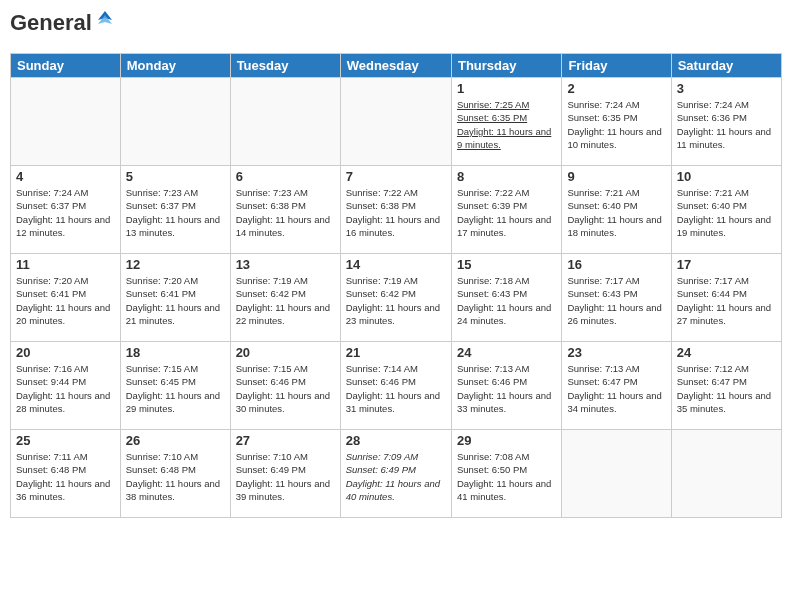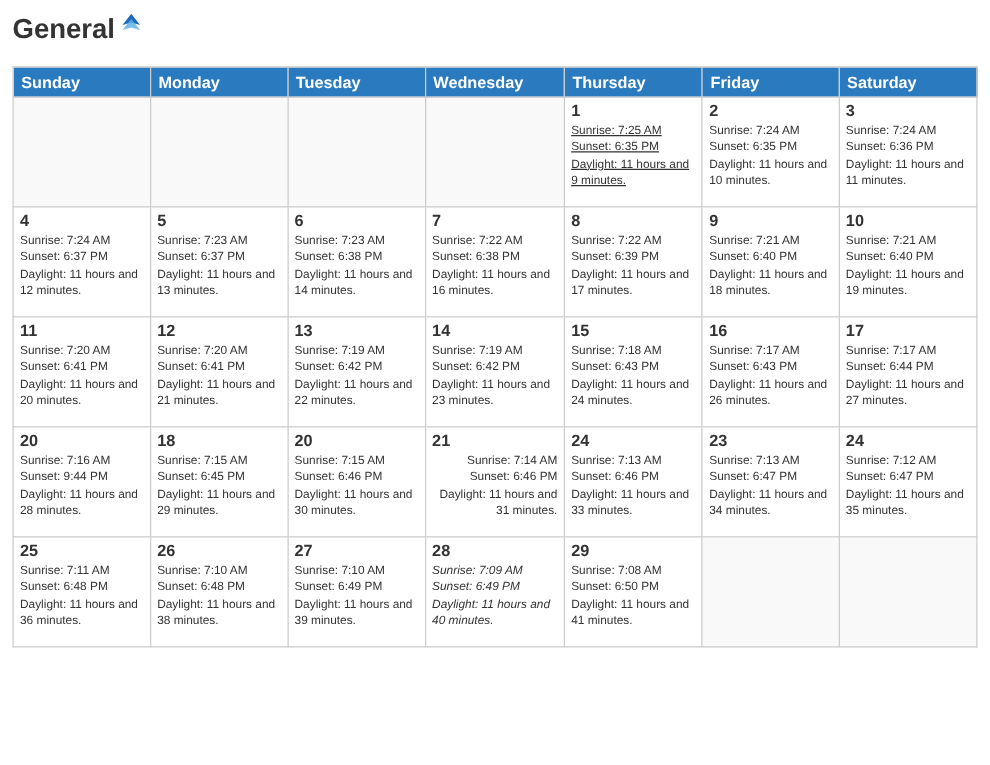--- a/index.html
+++ b/index.html
@@ -240,21 +240,21 @@
 Daylight: 11 hours and 29 minutes.</div>
           </td>
           <td>
             <span class="day-number">20</span>
             <div class="day-info" style="white-space: pre-line;">Sunrise: 7:15 AM
 Sunset: 6:46 PM
 Daylight: 11 hours and 30 minutes.</div>
           </td>
           <td>
             <span class="day-number">21</span>
-            <div class="day-info" style="white-space: pre-line; text-align: right;">Sunrise: 7:14 AM
+            <div class="day-info" style="white-space: pre-line;">Sunrise: 7:14 AM
 Sunset: 6:46 PM
 Daylight: 11 hours and 31 minutes.</div>
           </td>
           <td>
             <span class="day-number">24</span>
             <div class="day-info" style="white-space: pre-line;">Sunrise: 7:13 AM
 Sunset: 6:46 PM
 Daylight: 11 hours and 33 minutes.</div>
           </td>
           <td>

